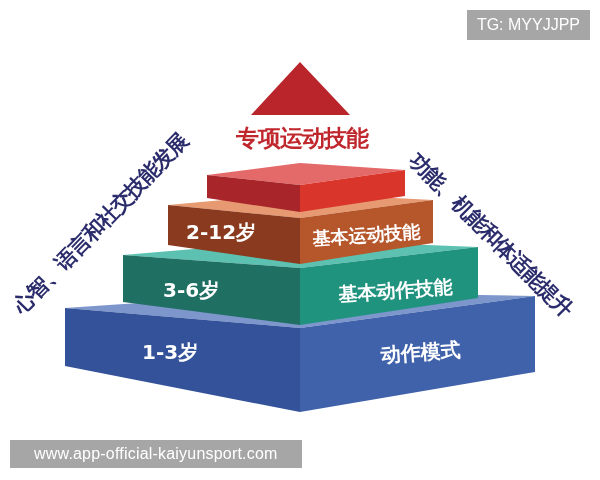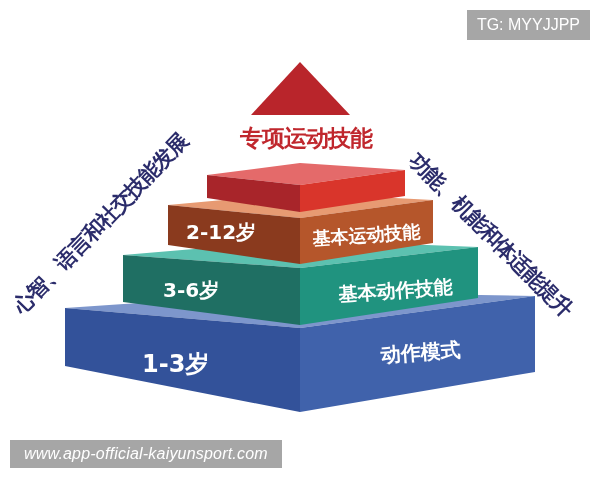--- a/index.html
+++ b/index.html
@@ -1,28 +1,28 @@
 <!DOCTYPE html>
 <html><head>
 <meta charset="utf-8">
 <style>
   html, body { margin: 0; padding: 0; }
   body { width: 600px; height: 480px; background: #ffffff; position: relative; overflow: hidden;
          font-family: "DejaVu Sans", "Liberation Sans", sans-serif; }
   .stage { position: absolute; left: 0; top: 0; width: 600px; height: 480px; }
   svg.pyr { position: absolute; left: 0; top: 0; }
   .lbl { position: absolute; color: #ffffff; font-weight: bold; white-space: nowrap; line-height: 1; }
-  .title { position: absolute; left: 212px; top: 127px; width: 160px; text-align: right;
+  .title { position: absolute; left: 222px; top: 127px; width: 160px; text-align: center;
            font-size: 23px; font-weight: bold; color: #c0272d; letter-spacing: -1px; line-height: 1; }
   .diag { position: absolute; font-weight: bold; color: #2b2c6b; font-size: 21px; white-space: nowrap;
           line-height: 1; transform-origin: 0 0; letter-spacing: -1px; }
   .wm { position: absolute; background: #a6a6a6; color: #ffffff; font-family: "Liberation Sans", sans-serif;
         line-height: 1; white-space: nowrap; text-align: right; }
   .wm-top { right: 10px; top: 10px; padding: 7px 10px; font-size: 16px; }
-  .wm-bottom { left: 10px; top: 440px; padding: 6px 14px; font-size: 16px; letter-spacing: 0.2px; font-style: italic; }
+  .wm-bottom { left: 10px; top: 440px; padding: 6px 24px; font-size: 16px; letter-spacing: 0.2px; }
 </style>
 </head>
 <body>
 
 <div class="stage">
   <svg class="pyr" width="600" height="480" viewBox="0 0 600 480">
 
     <polygon points="300,62 251,115 350,115" fill="#b9252b"></polygon>
 
     <g>
@@ -52,21 +52,21 @@
 
   <div class="title">专项运动技能</div>
 
 
   <div class="lbl" style="left:186px; top:222px; font-size:20px;">2-12岁</div>
   <div class="lbl" style="left:312px; top:230px; font-size:18px; transform:rotate(-4deg); transform-origin:0 0;">基本运动技能</div>
 
   <div class="lbl" style="left:163px; top:280px; font-size:20px;">3-6岁</div>
   <div class="lbl" style="left:338px; top:285px; font-size:19px; transform:rotate(-4deg); transform-origin:0 0;">基本动作技能</div>
 
-  <div class="lbl" style="left:142px; top:352px; font-size:24px;">1-3岁</div>
+  <div class="lbl" style="left:142px; top:342px; font-size:20px;">1-3岁</div>
   <div class="lbl" style="left:380px; top:345px; font-size:20px; transform:rotate(-4deg); transform-origin:0 0;">动作模式</div>
 
   <div class="diag" style="left:10px; top:303px; transform:rotate(-46deg);">心智、语言和社交技能发展</div>
   <div class="diag" style="left:420px; top:150px; transform:rotate(45deg);">功能、机能和体适能提升</div>
 </div>
 
 <div class="wm wm-top">TG: MYYJJPP</div>
 <div class="wm wm-bottom">www.app-official-kaiyunsport.com</div>
 
 </body></html>

